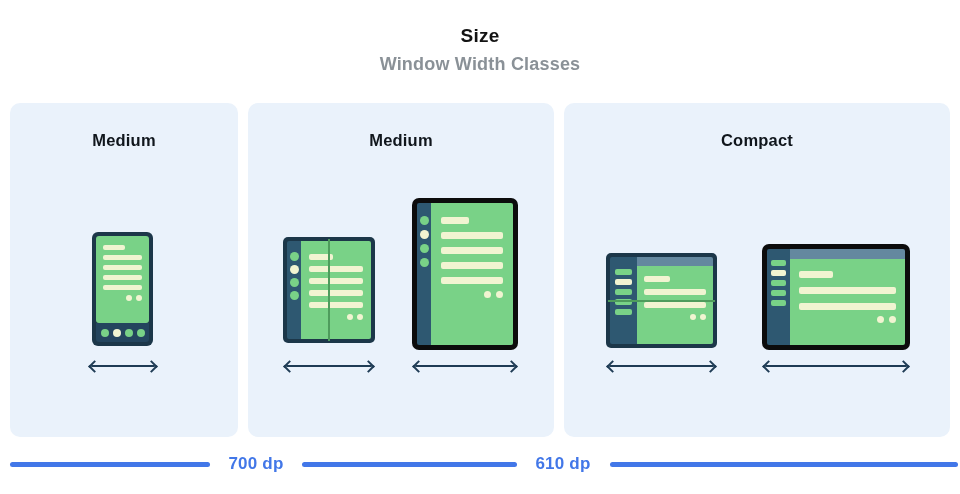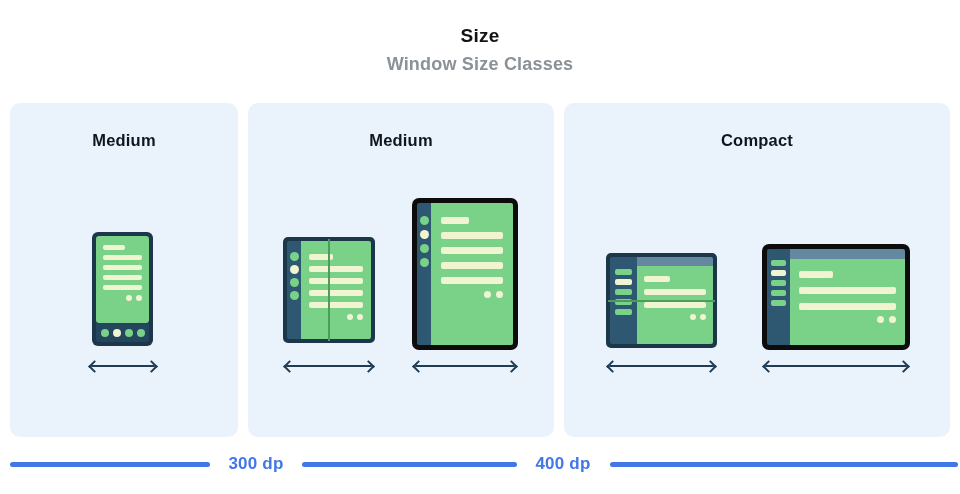--- a/index.html
+++ b/index.html
@@ -40,21 +40,21 @@
   .ruler-seg{position:absolute;top:462px;height:5px;background:#4277e8;border-radius:2.5px;}
   .ruler-label{position:absolute;top:454px;text-align:center;font-size:17px;
     font-weight:bold;color:#4277e8;letter-spacing:.2px;}
 </style>
 </head>
 <body>
 
 <div id="stage">
 
   <div class="hdr-title">Size</div>
-  <div class="hdr-sub">Window Size Classes</div>
+  <div class="hdr-sub">Window Width Classes</div>
 
   <div class="panel" style="left:10px;width:228px;">
     <div class="panel-title">Medium</div>
 
     <div class="device frame-navy" style="left:82px;top:129px;width:61px;height:114px;border-radius:6px;padding:4px;flex-direction:column;">
       <div class="screen" style="border-radius:3px;padding:9px 7px 0;">
         <div class="line" style="width:22px;height:5px;margin-bottom:5px;"></div>
         <div class="line" style="width:39px;height:5px;margin-bottom:5px;"></div>
         <div class="line" style="width:39px;height:5px;margin-bottom:5px;"></div>
         <div class="line" style="width:39px;height:5px;margin-bottom:5px;"></div>
@@ -190,19 +190,19 @@
     </div>
     <div class="arrow" style="left:198px;top:257px;width:148px;">
       <div class="head-l"></div>
       <div class="shaft"></div>
       <div class="head-r"></div>
     </div>
   </div>
 
   <div>
     <div class="ruler-seg" style="left:10px;width:200px;"></div>
-    <div class="ruler-label" style="left:212px;width:88px;">300 dp</div>
+    <div class="ruler-label" style="left:212px;width:88px;">700 dp</div>
     <div class="ruler-seg" style="left:302px;width:215px;"></div>
-    <div class="ruler-label" style="left:519px;width:88px;">400 dp</div>
+    <div class="ruler-label" style="left:519px;width:88px;">610 dp</div>
     <div class="ruler-seg" style="left:610px;width:348px;"></div>
   </div>
 
 </div>
 
 </body></html>

